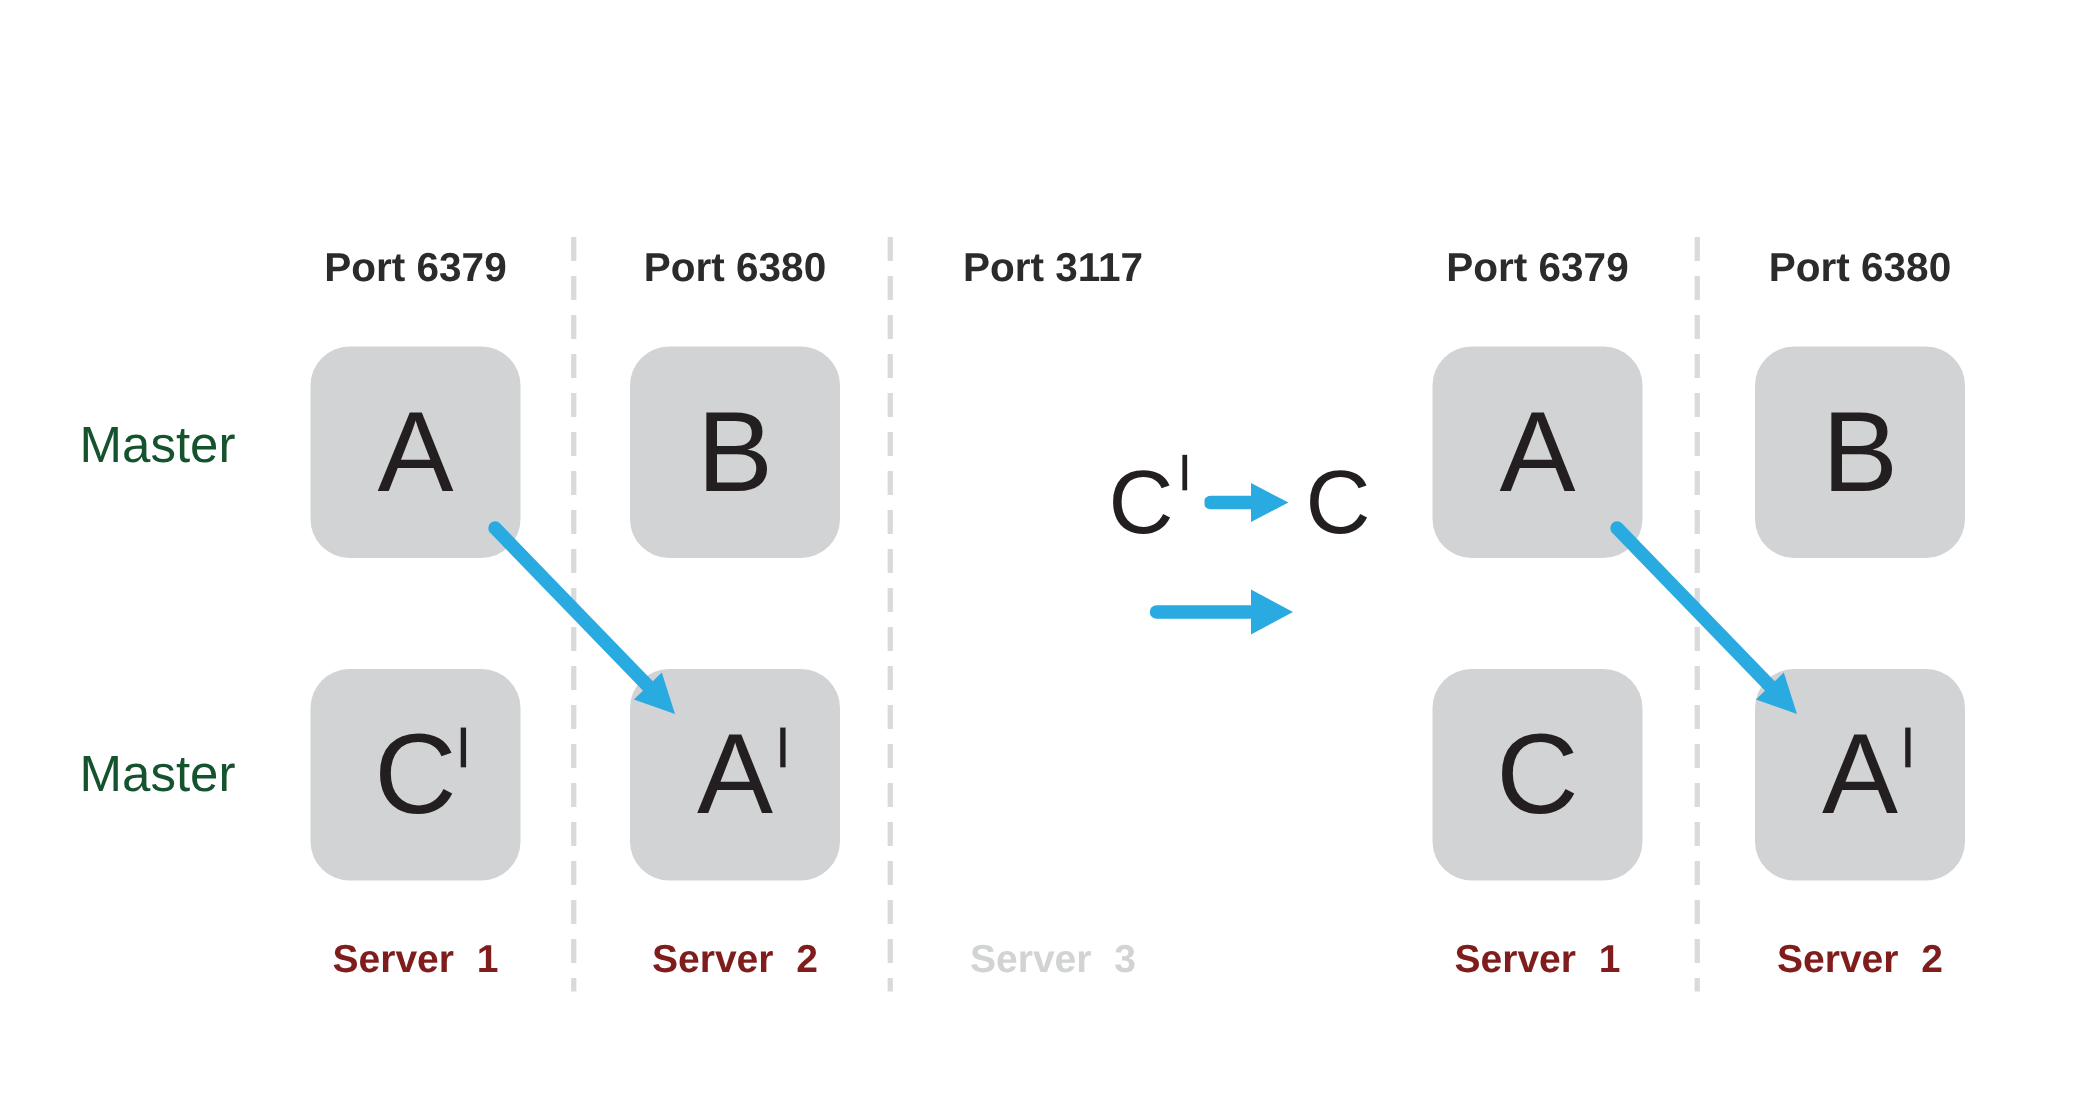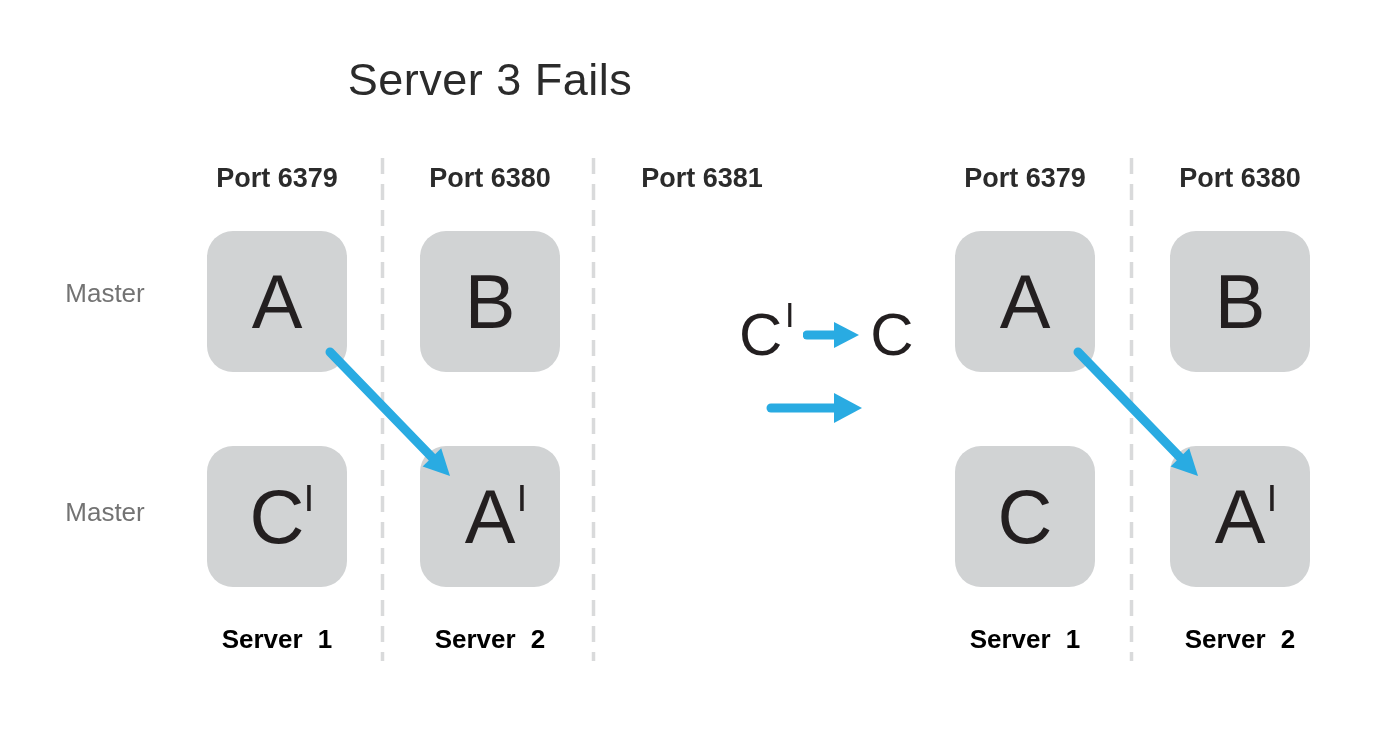--- a/index.html
+++ b/index.html
@@ -37,31 +37,31 @@
   }
 
   .slabel {
     position: absolute;
     top: 624px; width: 140px;
     text-align: center;
     font-size: 26px;
     font-weight: 700;
     word-spacing: 8px;
     white-space: nowrap;
-    color: #000000;
+    color: #7f1d1d;
   }
   .slabel.muted { color: #D1D3D4; }
 
   .rowlabel {
     position: absolute;
     left: 40px; width: 130px;
     text-align: center;
-    font-size: 26px;
+    font-size: 34px;
     font-weight: 400;
-    color: #737373;
+    color: #14532d;
     white-space: nowrap;
   }
 
   .node {
     position: absolute;
     width: 140px; height: 141px;
     border-radius: 26px;
     background: #D1D3D4;
     display: flex;
     align-items: center;
@@ -120,25 +120,24 @@
     stroke-linecap: round;
     fill: none;
   }
   .arrow-head { fill: #29ABE2; }
 </style>
 </head>
 <body>
 
 <div class="canvas">
 
-  <div class="title">Server 3 Fails</div>
 
   <div class="plabel" style="left:207px">Port 6379</div>
   <div class="plabel" style="left:420px">Port 6380</div>
-  <div class="plabel" style="left:632px">Port 6381</div>
+  <div class="plabel" style="left:632px">Port 3117</div>
   <div class="plabel" style="left:955px">Port 6379</div>
   <div class="plabel" style="left:1170px">Port 6380</div>
 
   <div class="rowlabel" style="top:278px">Master</div>
   <div class="rowlabel" style="top:497px">Master</div>
 
   <div class="node" style="left:207px; top:231px">
     <span class="letter">A</span>
 
   </div>
@@ -177,20 +176,21 @@
     <span class="iprime">|</span>
     <svg class="promo-arrow" width="58" height="32" viewBox="0 0 58 32">
       <line class="arrow-line" x1="4" y1="16" x2="33" y2="16" stroke-width="8"></line>
       <polygon class="arrow-head" points="31,3 31,29 56,16"></polygon>
     </svg>
     <span class="letter">C</span>
   </div>
 
   <div class="slabel" style="left:207px">Server 1</div>
   <div class="slabel" style="left:420px">Server 2</div>
+  <div class="slabel muted" style="left:632px">Server 3</div>
   <div class="slabel" style="left:955px">Server 1</div>
   <div class="slabel" style="left:1170px">Server 2</div>
 
   <svg class="overlay" width="1388" height="729" viewBox="0 0 1388 729">
 
     <line class="sep" x1="382.5" y1="158" x2="382.5" y2="661"></line>
     <line class="sep" x1="593.5" y1="158" x2="593.5" y2="661"></line>
     <line class="sep" x1="1131.5" y1="158" x2="1131.5" y2="661"></line>
 
     <g>

